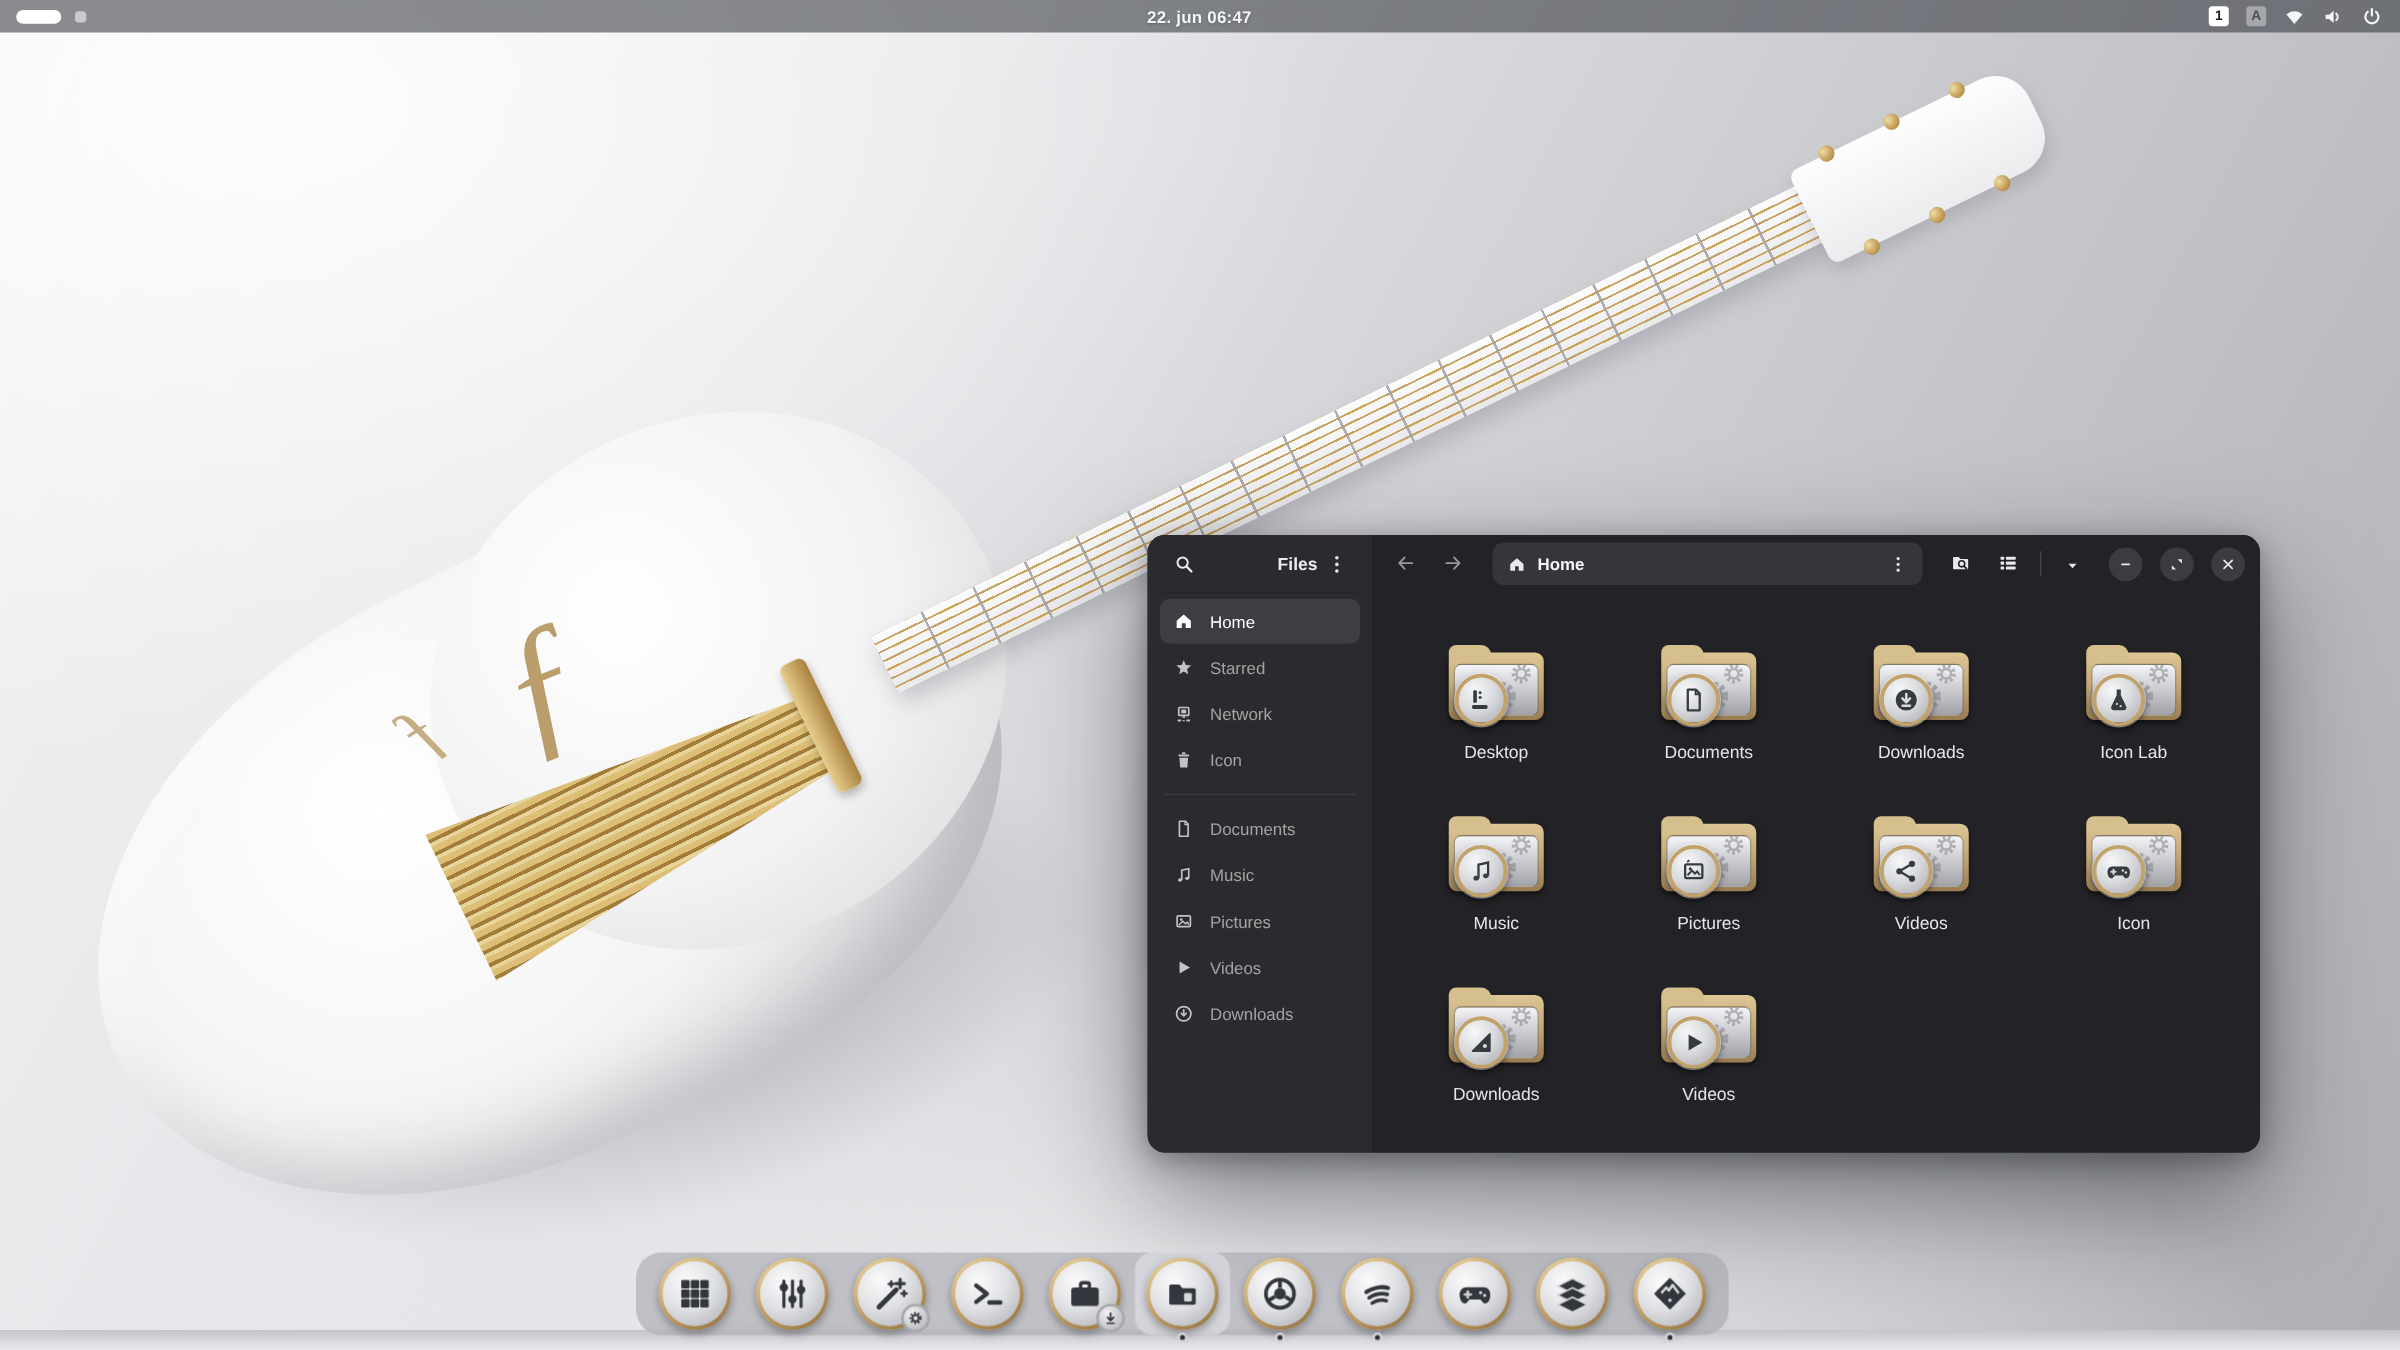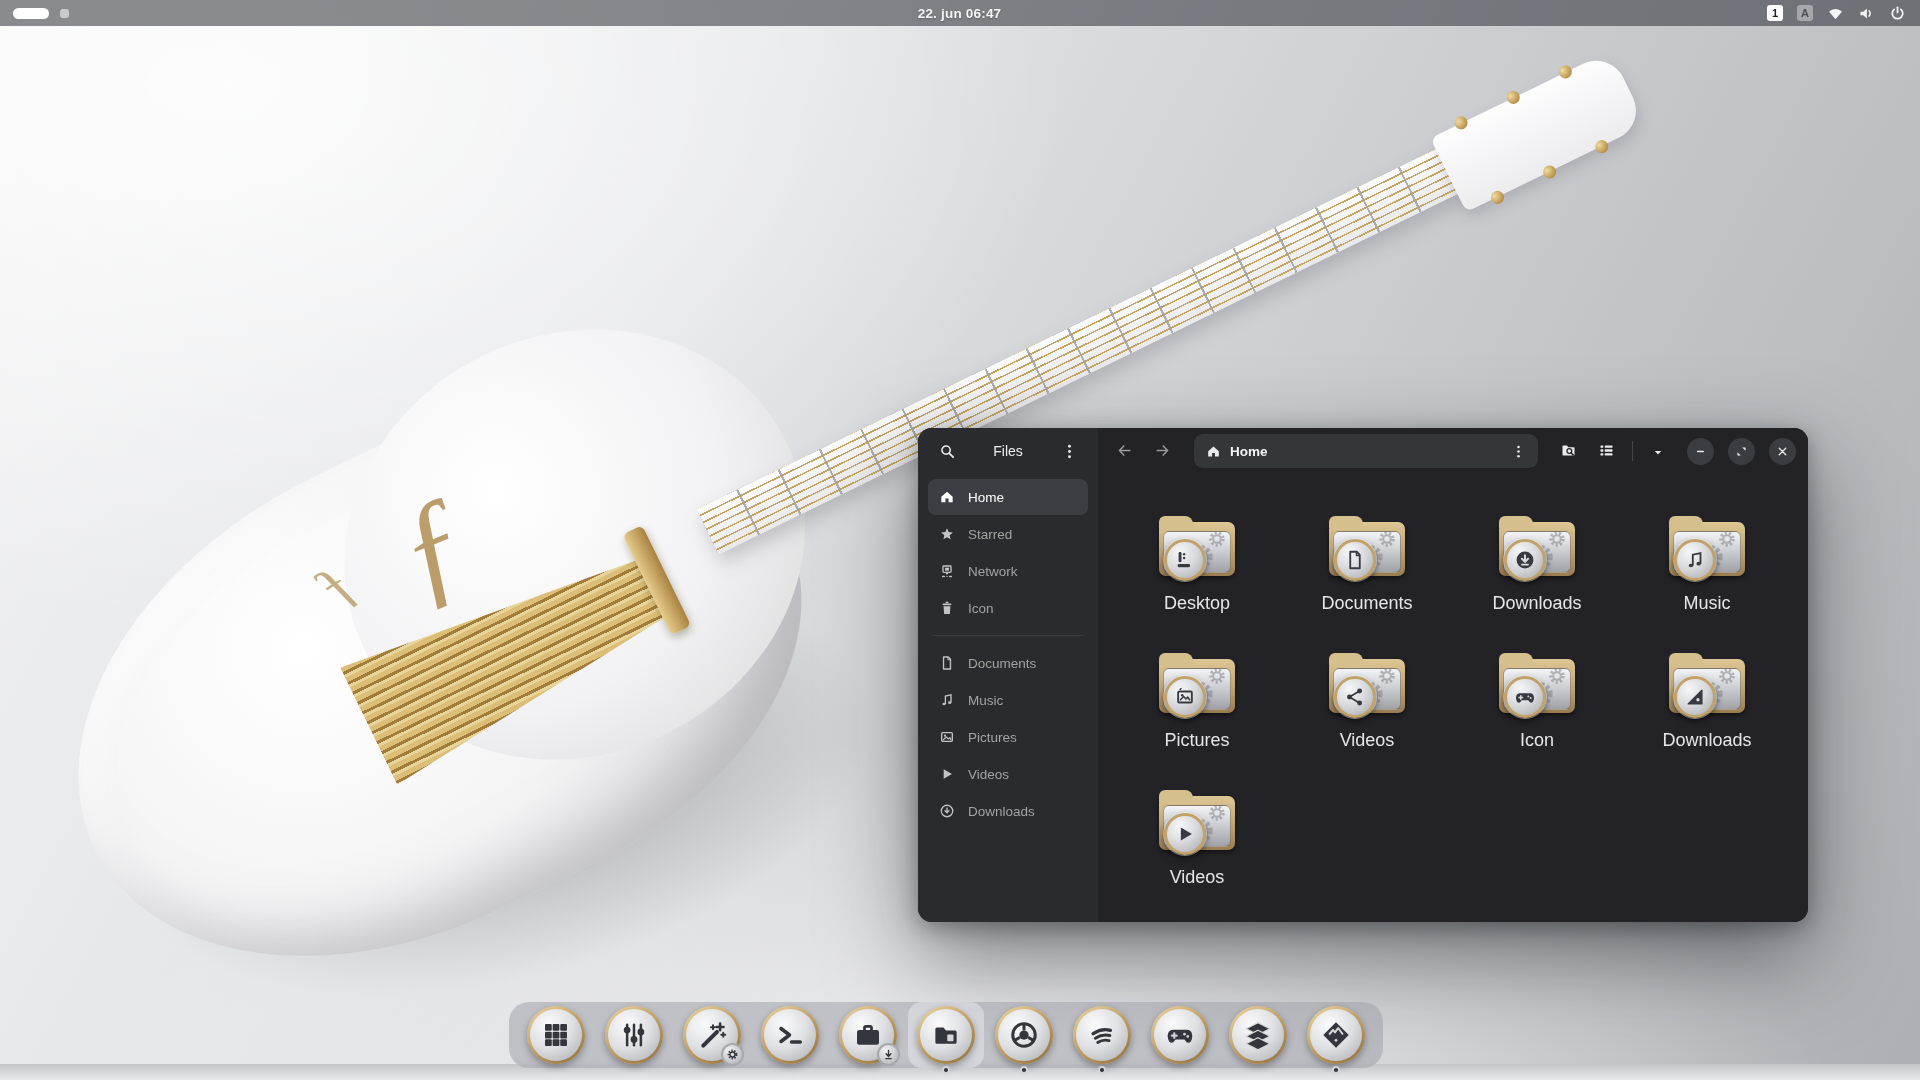--- a/index.html
+++ b/index.html
@@ -65,21 +65,21 @@
   .tb-icon { width:17px; height:17px; display:inline-flex; }
   .tb-icon svg { width:100%; height:100%; }
 
   
   .window { position:absolute; left:918px; top:428px; width:890px; height:494px;
     border-radius:14px; overflow:hidden; background:#232327; z-index:30;
     box-shadow:0 34px 90px rgba(20,22,28,.5), 0 6px 22px rgba(20,22,28,.35); }
   .win-grid { display:grid; grid-template-columns:180px 1fr; grid-template-rows:46px 1fr; height:100%; }
   .sb-header { grid-column:1; grid-row:1; background:#2a2b2e; display:flex; align-items:center;
     padding:0 14px; color:#ededef; }
-  .sb-header .ttl { flex:1; text-align:center; font-weight:normal; font-size:14px; }
+  .sb-header .ttl { flex:1; text-align:right; font-weight:bold; font-size:14px; }
   .main-header { grid-column:2; grid-row:1; background:#232327; display:flex; align-items:center;
     padding:0 12px; gap:8px; color:#e9eaec; }
   .icon-btn { width:30px; height:30px; border-radius:7px; display:flex; align-items:center;
     justify-content:center; flex:0 0 auto; }
   .icon-btn svg { width:17px; height:17px; }
   .nav-arrow { color:#97999e; }
   .pathbar { height:34px; flex:1; background:#35363a; border-radius:9px; display:flex;
     align-items:center; padding:0 12px; gap:9px; margin:0 8px; }
   .pathbar .loc { font-size:13.5px; font-weight:bold; color:#f3f4f6; flex:1; }
   .pathbar svg { width:15px; height:15px; }
@@ -110,21 +110,21 @@
     background:linear-gradient(180deg,#f3f4f6 0%,#d3d5d9 38%,#a0a2a8 100%);
     border:1px solid rgba(105,85,50,.55); overflow:hidden; }
   .f-gears { position:absolute; right:-5px; top:-3px; width:54px; height:46px; color:#82848a; opacity:.55; }
   .f-gears svg { width:100%; height:100%; }
   .f-badge { position:absolute; left:7px; bottom:-3px; width:42px; height:42px; border-radius:50%;
     background:radial-gradient(circle at 35% 28%, #f6f7f8 0%, #d8d9dc 48%, #a7a9ae 100%);
     border:3px solid #c2a269;
     box-shadow:0 0 0 1px rgba(255,255,255,.45), 0 3px 6px rgba(0,0,0,.55);
     display:flex; align-items:center; justify-content:center; color:#373b41; }
   .f-badge svg { width:22px; height:22px; }
-  .folder-label { margin-top:15px; font-size:18px; color:#e6e6e8; }
+  .folder-label { margin-top:15px; font-size:14px; color:#e6e6e8; }
 
   
   .dock { position:absolute; left:946px; bottom:12px; transform:translateX(-50%);
     height:66px; border-radius:20px; background:rgba(158,160,167,.52);
     display:flex; align-items:center; gap:20px; padding:0 18px; z-index:35;
     backdrop-filter:blur(5px); }
   .dock-item { position:relative; width:58px; height:58px; display:flex; align-items:center;
     justify-content:center; }
   .dock-item.active::before { content:""; position:absolute; left:-9px; right:-9px; top:-4px;
     bottom:-4px; border-radius:14px; background:rgba(230,231,236,.55); }
@@ -474,20 +474,43 @@
                   <svg viewBox="0 0 24 24" xmlns="http://www.w3.org/2000/svg">
                     <circle cx="12" cy="12" r="9.2" fill="currentColor"></circle>
                     <path d="M12 6.8 V13.6 M8.7 10.6 L12 14.1 L15.3 10.6" fill="none" stroke="#d8d9dc" stroke-width="2.2" stroke-linecap="round" stroke-linejoin="round"></path>
                     <line x1="8.7" y1="17" x2="15.3" y2="17" stroke="#d8d9dc" stroke-width="2" stroke-linecap="round"></line>
                   </svg>
                 </div>
     </div>
     <div class="folder-label">Downloads</div>
   </div>
 
+  <div class="folder-cell">
+    <div class="folder">
+      <div class="f-back"></div>
+      <div class="f-front">
+        <span class="f-gears"><svg viewBox="0 0 54 46" xmlns="http://www.w3.org/2000/svg">
+                      <g stroke="currentColor" fill="none">
+                        <circle cx="36" cy="10" r="6" stroke-width="3.4" stroke-dasharray="2.2 2"></circle>
+                        <circle cx="36" cy="10" r="3.8" stroke-width="2"></circle>
+                        <circle cx="20" cy="28" r="9.5" stroke-width="4.4" stroke-dasharray="3 2.6"></circle>
+                        <circle cx="20" cy="28" r="6.2" stroke-width="2.6"></circle>
+                      </g>
+                    </svg></span>
+      </div>
+      <div class="f-badge">
+                  <svg viewBox="0 0 24 24" xmlns="http://www.w3.org/2000/svg">
+                    <path d="M10.2 2.8 h3.6 v5 l4.7 9.8 a2.4 2.4 0 0 1 -2.2 3.4 h-8.6 a2.4 2.4 0 0 1 -2.2 -3.4 l4.7 -9.8 z" fill="currentColor"></path>
+                    <circle cx="10.4" cy="15.4" r=".95" fill="#d8d9dc"></circle>
+                    <circle cx="13.6" cy="17.4" r=".95" fill="#d8d9dc"></circle>
+                  </svg>
+                </div>
+    </div>
+    <div class="folder-label">Icon Lab</div>
+  </div>
 
 
   <div class="folder-cell">
     <div class="folder">
       <div class="f-back"></div>
       <div class="f-front">
         <span class="f-gears"><svg viewBox="0 0 54 46" xmlns="http://www.w3.org/2000/svg">
                       <g stroke="currentColor" fill="none">
                         <circle cx="36" cy="10" r="6" stroke-width="3.4" stroke-dasharray="2.2 2"></circle>
                         <circle cx="36" cy="10" r="3.8" stroke-width="2"></circle>

